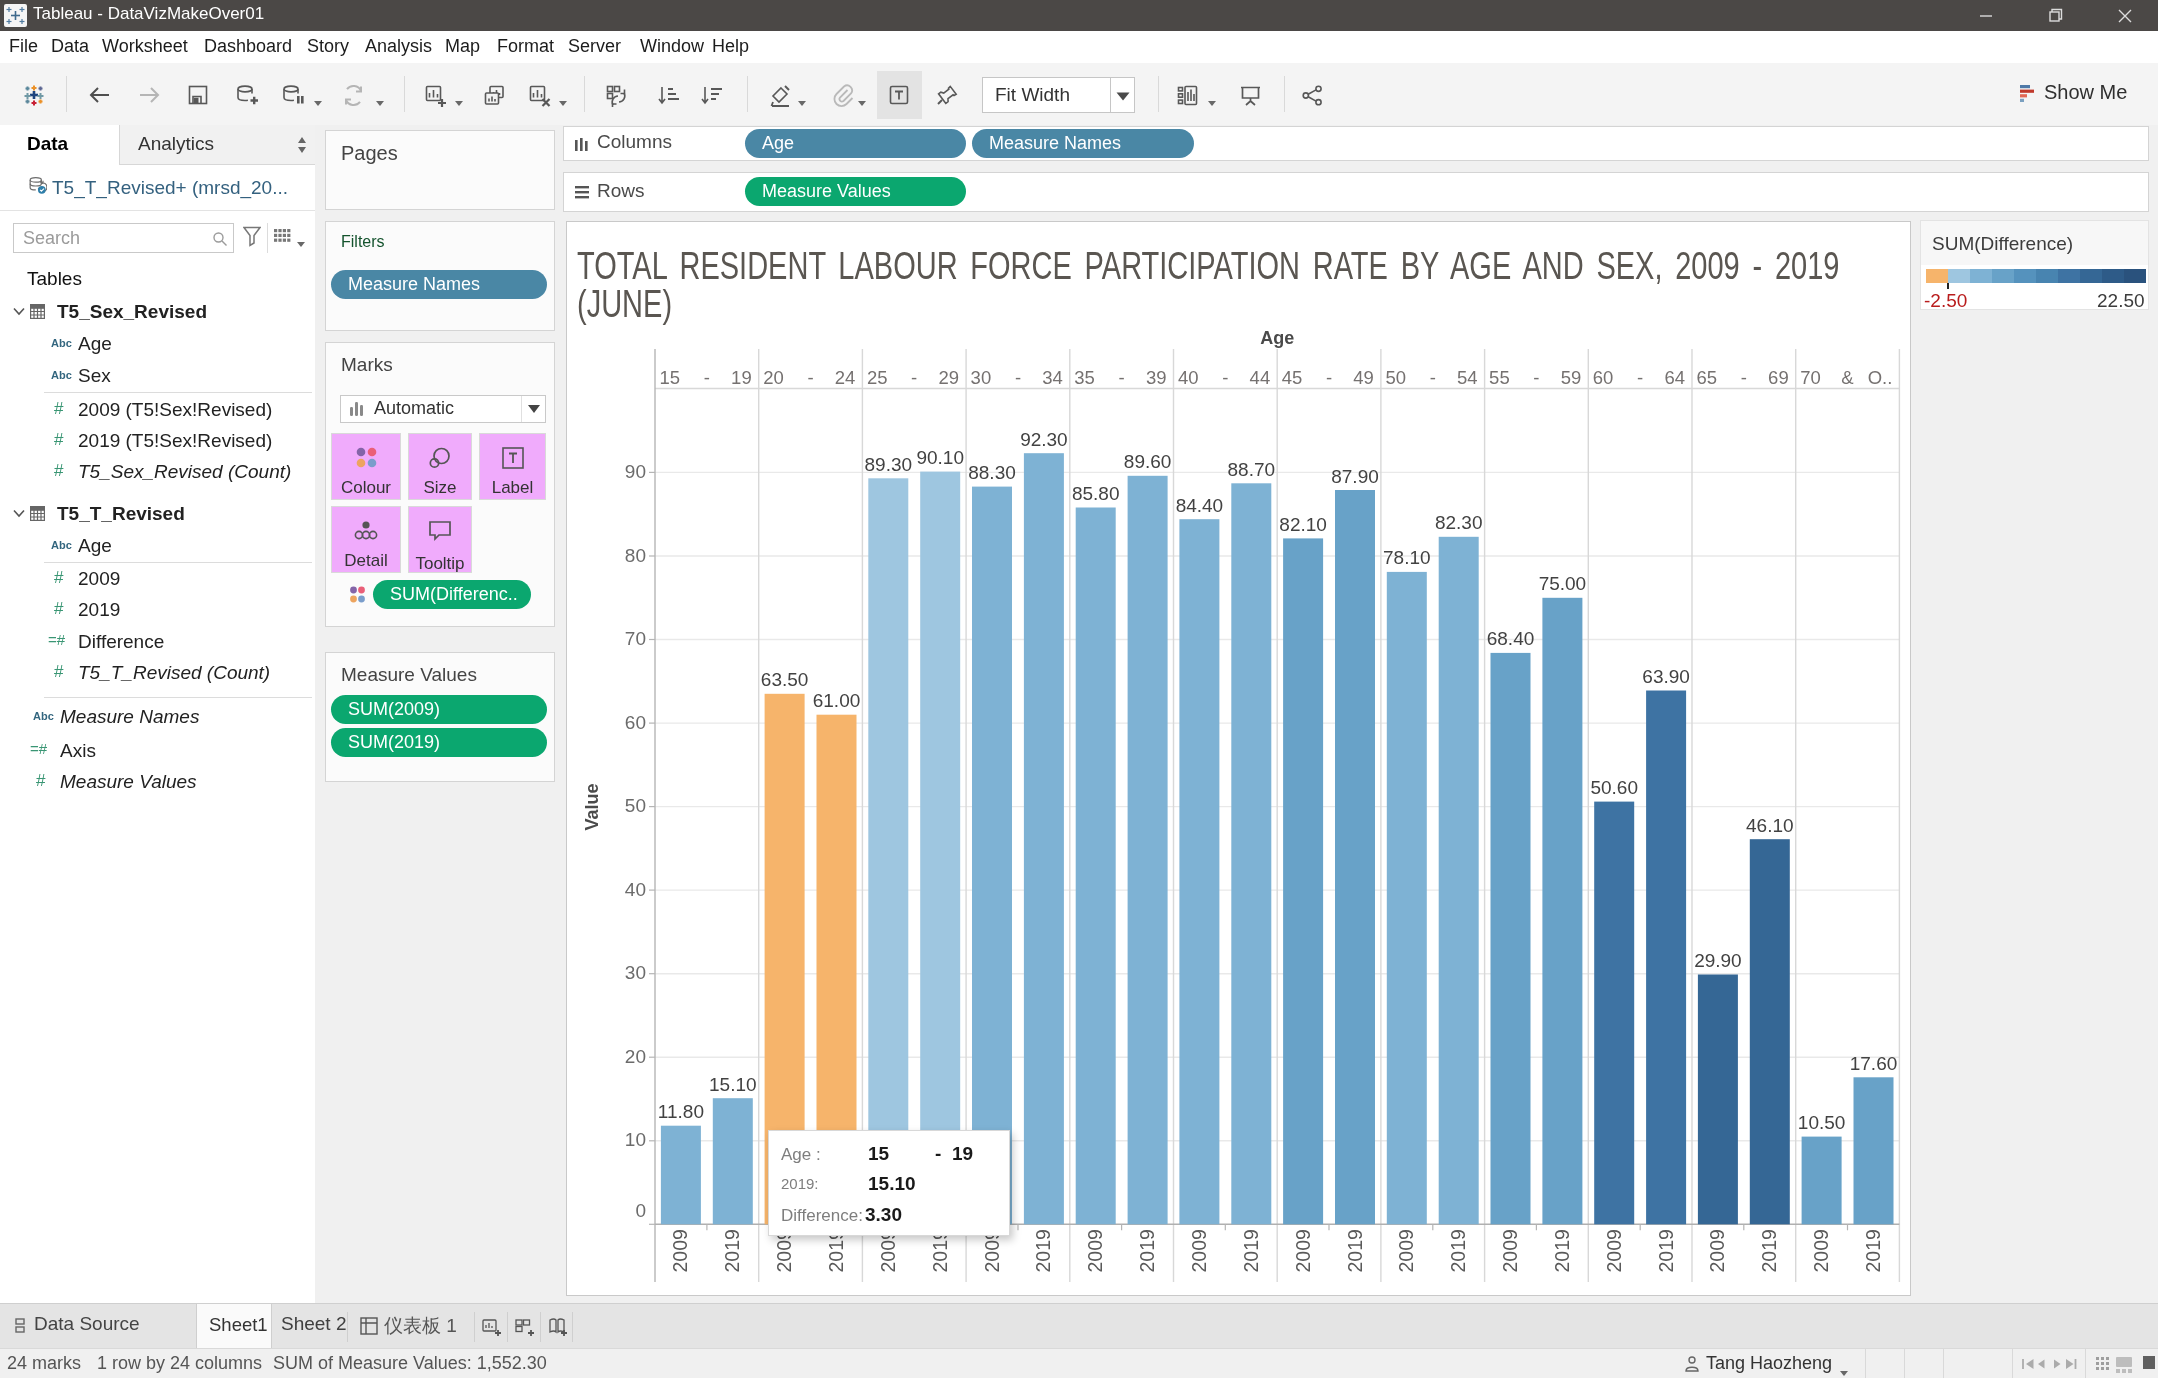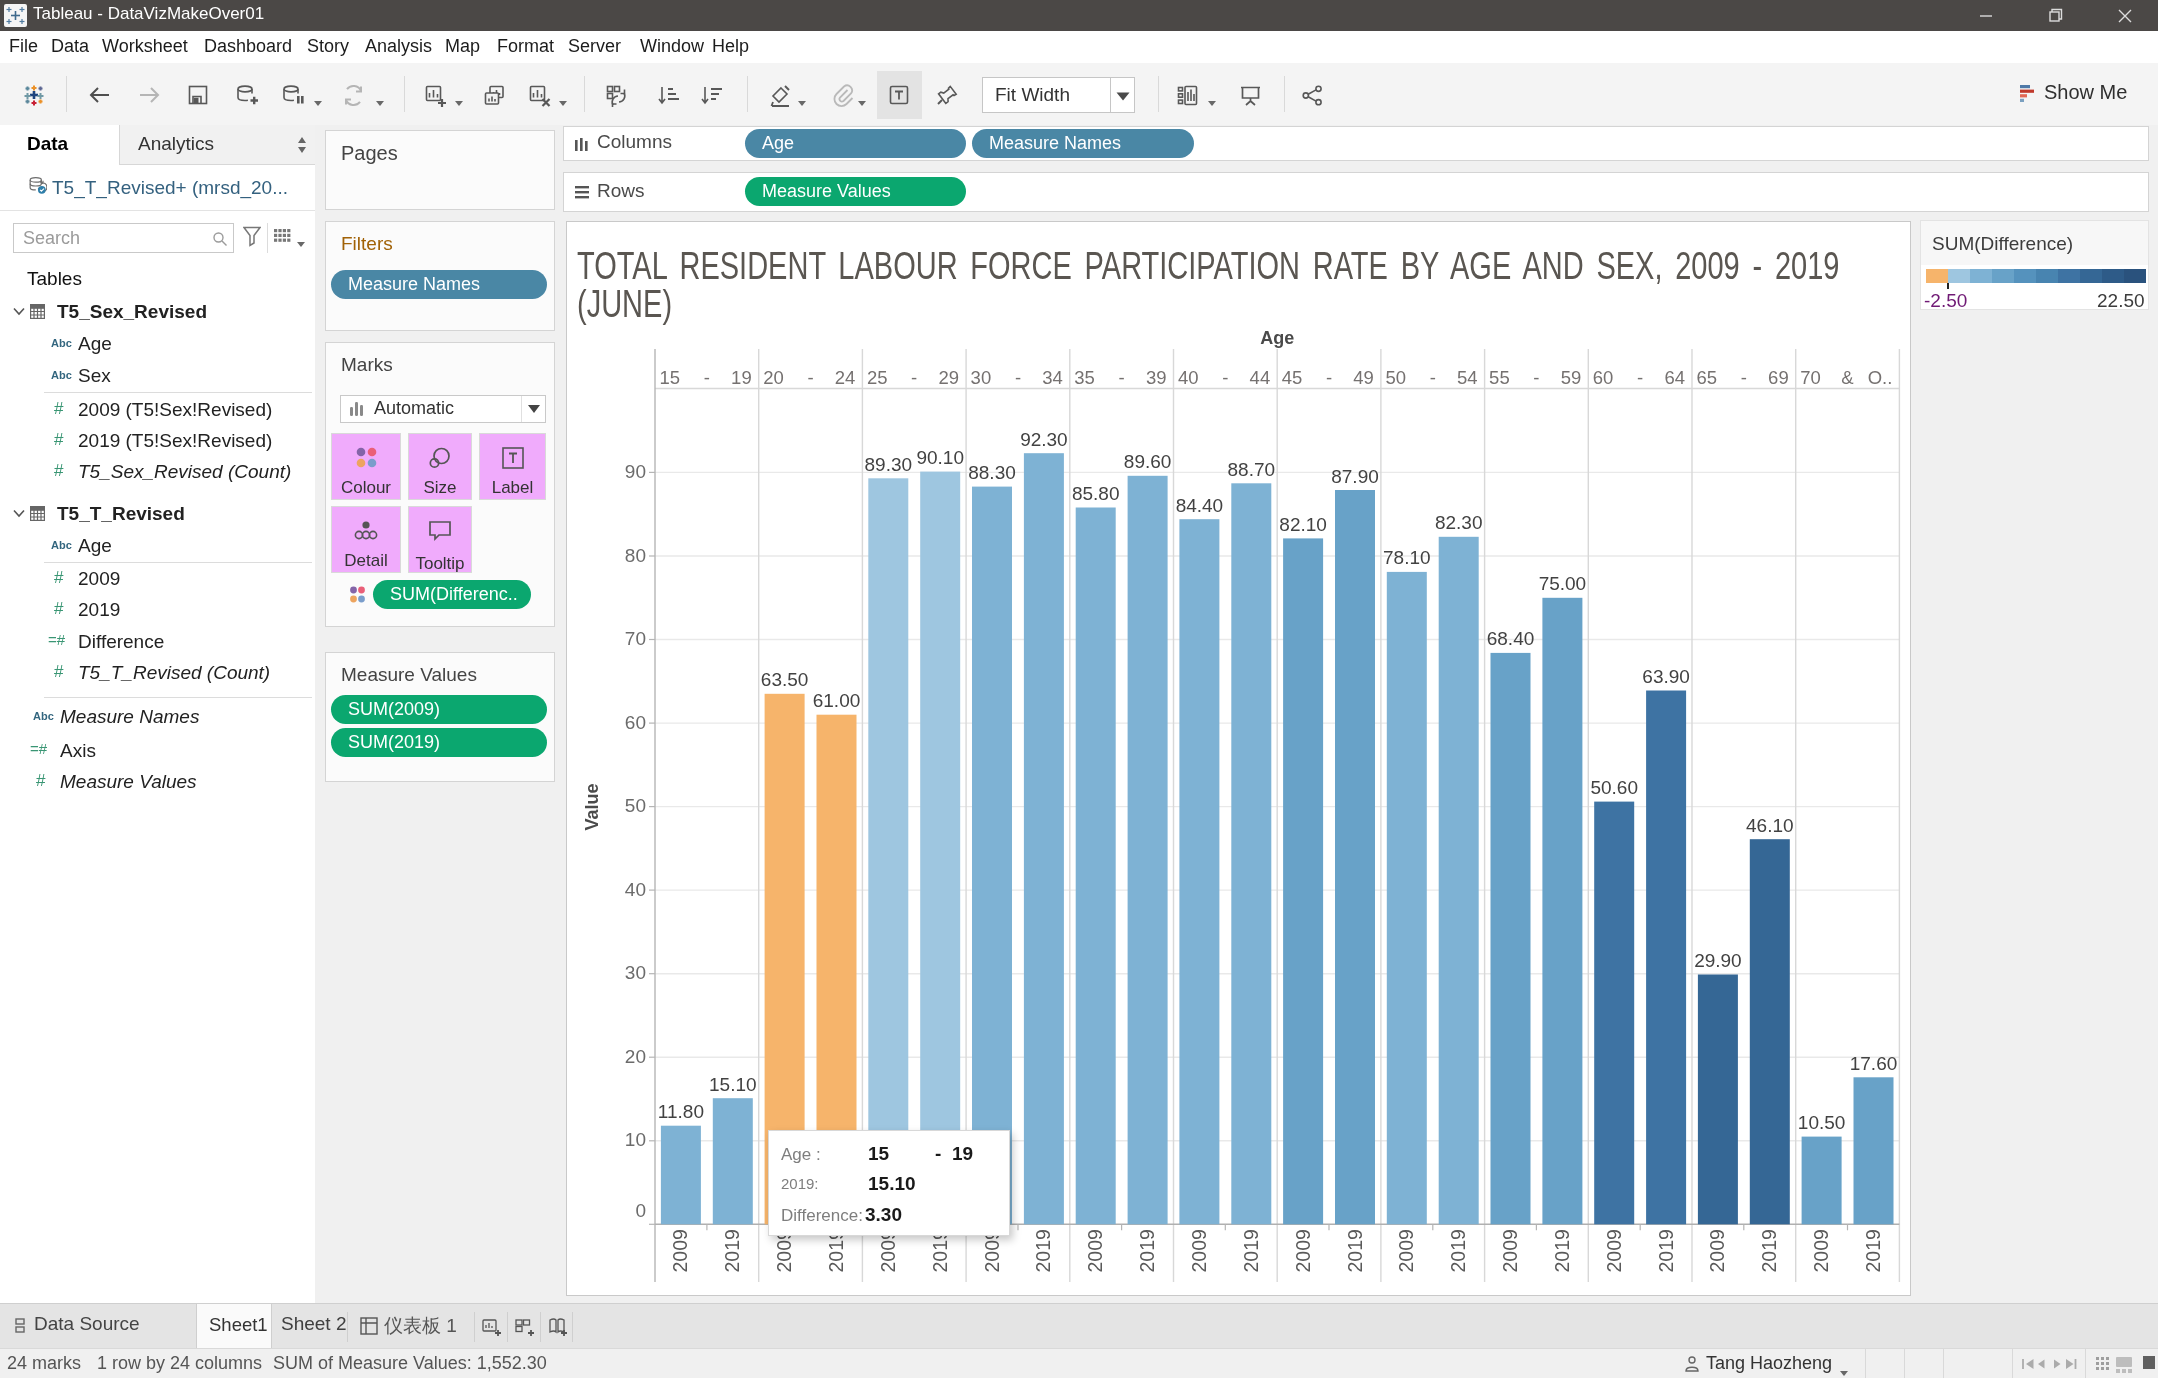--- a/index.html
+++ b/index.html
@@ -306,21 +306,21 @@
 <span class="abs" style="left:60px;top:706px;font-size:19px;color:#222;font-style:italic;white-space:nowrap">Measure Names</span>
 <span class="abs" style="left:30px;top:740px;font-size:15px;color:#3a9674">=#</span>
 <span class="abs" style="left:60px;top:740px;font-size:19px;color:#222;white-space:nowrap">Axis</span>
 <span class="abs" style="left:36px;top:771px;font-size:17px;color:#3a9674">#</span>
 <span class="abs" style="left:60px;top:771px;font-size:19px;color:#222;font-style:italic;white-space:nowrap">Measure Values</span>
 
 <div class="card" style="left:325px;top:130px;width:230px;height:80px">
   <span class="abs" style="left:15px;top:11px;font-size:20px;color:#444">Pages</span>
 </div>
 <div class="card" style="left:325px;top:221px;width:230px;height:110px">
-  <span class="abs" style="left:15px;top:11px;font-size:19px;color:#a16207">Filters</span>
+  <span class="abs" style="left:15px;top:11px;font-size:16px;color:#14532d">Filters</span>
   <div class="pillb" style="left:5px;top:48px;width:216px">Measure Names</div>
 </div>
 <div class="card" style="left:325px;top:342px;width:230px;height:285px">
   <span class="abs" style="left:15px;top:11px;font-size:19px;color:#444">Marks</span>
   <div class="abs" style="left:14px;top:52px;width:206px;height:28px;background:#fff;border:1px solid #c9c9c9">
     <svg class="abs" style="left:9px;top:6px" width="16" height="15" viewBox="0 0 16 15" fill="#8a8a8a">
         <rect x="0" y="5" width="3" height="9" rx="1.2"></rect>
         <rect x="5" y="0" width="3" height="14" rx="1.2"></rect>
         <rect x="10" y="3" width="3" height="11" rx="1.2"></rect>
       </svg>
@@ -594,21 +594,21 @@
 <div style="position:absolute;left:1947.9px;top:269px;width:22.4px;height:14px;background:#9EC6E0"></div>
 <div style="position:absolute;left:1969.9px;top:269px;width:22.4px;height:14px;background:#7EB2D4"></div>
 <div style="position:absolute;left:1991.8px;top:269px;width:22.4px;height:14px;background:#68A2C8"></div>
 <div style="position:absolute;left:2013.8px;top:269px;width:22.4px;height:14px;background:#5592BD"></div>
 <div style="position:absolute;left:2035.7px;top:269px;width:22.4px;height:14px;background:#4884B0"></div>
 <div style="position:absolute;left:2057.6px;top:269px;width:22.4px;height:14px;background:#3E73A3"></div>
 <div style="position:absolute;left:2079.6px;top:269px;width:22.4px;height:14px;background:#356795"></div>
 <div style="position:absolute;left:2101.5px;top:269px;width:22.4px;height:14px;background:#2E5B88"></div>
 <div style="position:absolute;left:2123.5px;top:269px;width:22.4px;height:14px;background:#2A527D"></div>
 <div class="abs" style="left:1947px;top:283px;width:2px;height:6px;background:#222"></div>
-<span class="abs" style="left:1924px;top:290px;font-size:19px;color:#701a75">-2.50</span>
+<span class="abs" style="left:1924px;top:290px;font-size:19px;color:#b91c1c">-2.50</span>
 <span class="abs" style="left:2097px;top:290px;font-size:19px;color:#3c3c3c">22.50</span>
 
 <div class="abs" style="left:0;top:1303px;width:2158px;height:45px;background:#e4e4e4;border-top:1px solid #cfcfcf">
   <svg class="abs" style="left:14px;top:14px" width="14" height="17" viewBox="0 0 14 17" fill="none" stroke="#666" stroke-width="1.4">
       <rect x="2" y="1" width="8" height="5"></rect>
       <rect x="2" y="9" width="8" height="5"></rect>
     </svg>
   <span class="abs" style="left:34px;top:9px;font-size:19px;color:#444">Data Source</span>
   <div class="abs" style="left:196px;top:0;width:76px;height:45px;background:#fafafa;border-left:1px solid #cfcfcf;border-right:1px solid #cfcfcf"></div>
   <span class="abs" style="left:209px;top:10px;font-size:18.5px;font-weight:normal;color:#333">Sheet1</span>

